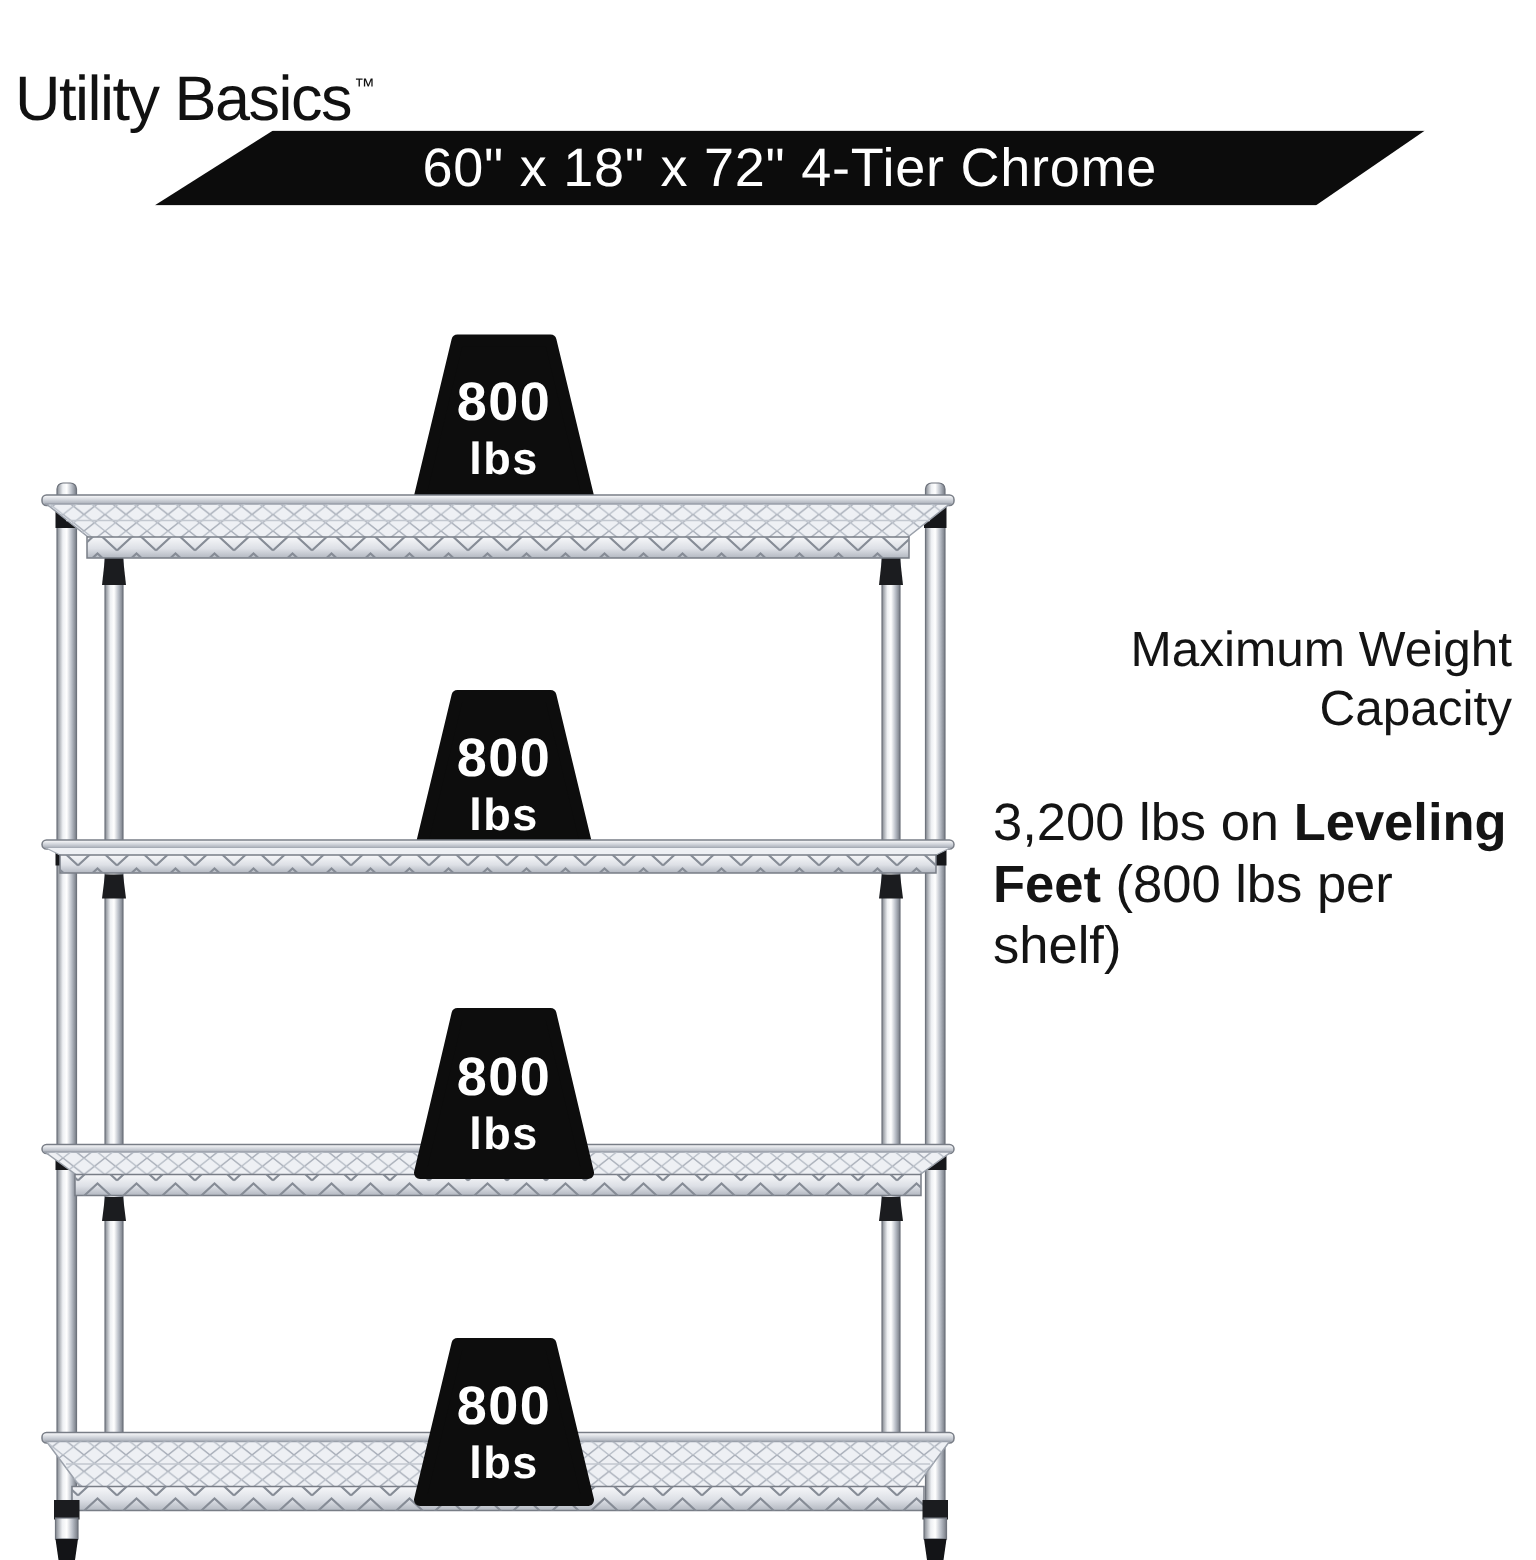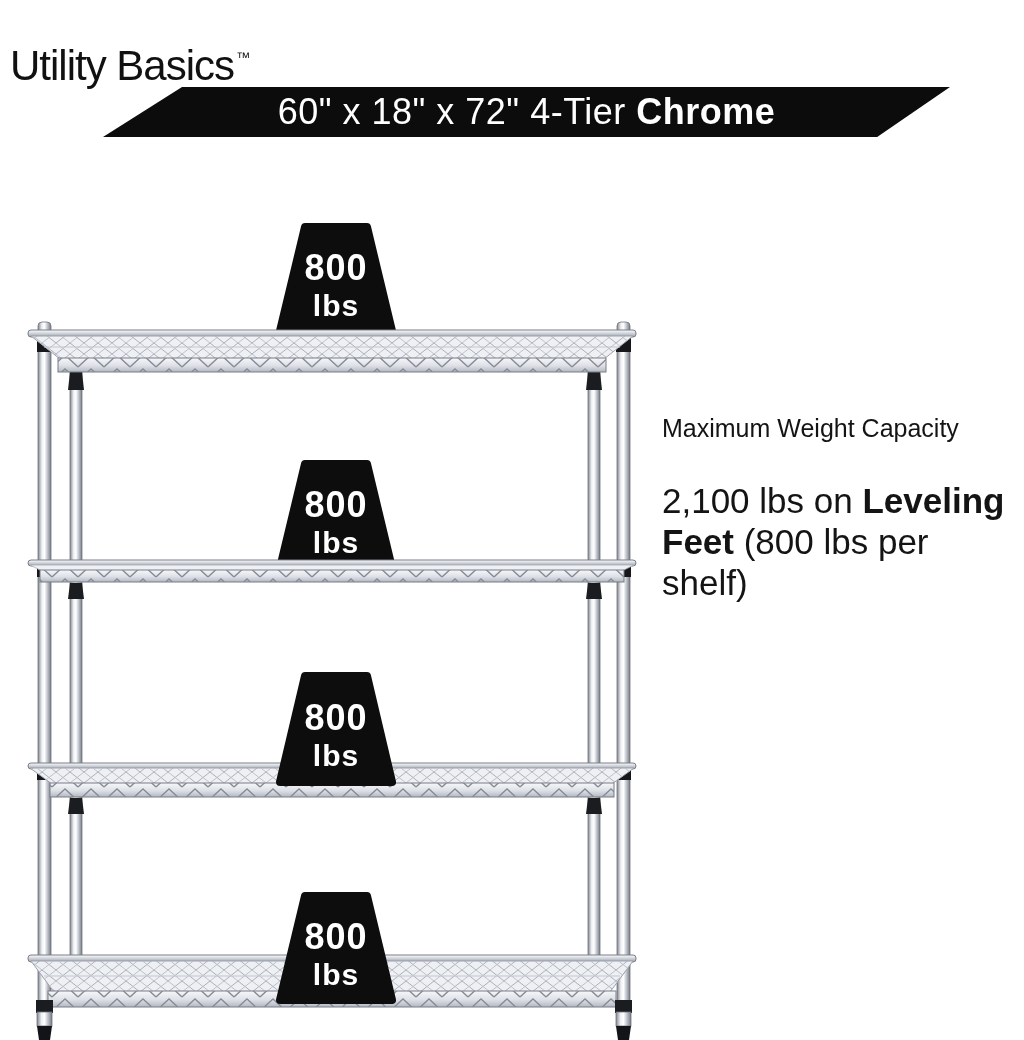--- a/index.html
+++ b/index.html
@@ -11,31 +11,31 @@
   .brand { position:absolute; left:10px; top:2px; font-size:42px; letter-spacing:-1px;
            color:#111; font-weight:400;margin-top:40px; }
   .brand sup { font-size:14px; font-weight:400; vertical-align:18px; letter-spacing:0; margin-left:2px; }
 
   
   .banner { position:absolute; left:103px; top:87px; width:847px; height:50px;
             background:#0c0c0c;
             clip-path:polygon(9.33% 0, 100% 0, 91.4% 100%, 0% 100%);
             display:flex; align-items:center; justify-content:center;
             color:#fff; font-size:36px; letter-spacing:0.5px; white-space:pre; }
-  .banner b { font-weight:700; }
+  .banner b { font-weight:400; }
 
   
   .rack-svg { position:absolute; left:0px; top:200px; width:660px; height:840px; }
   .badge-value { font:700 36px "Liberation Sans", sans-serif; fill:#fff; letter-spacing:1px; }
   .badge-unit  { font:700 30px "Liberation Sans", sans-serif; fill:#fff; letter-spacing:1px; }
 
   
   .info { position:absolute; left:662px; top:414px; width:346px;
           font-size:35px; line-height:1.18; color:#141414; }
-  .info h2 { font-size:25px; font-weight:400; margin:0 0 36px 0; }
+  .info h2 { font-size:33px; font-weight:400; margin:0 0 36px 0;text-align:right; }
   .info p  { margin:0 0 36px 0; }
   .info b  { font-weight:700; }
 </style>
 </head>
 <body>
 
 <div class="stage">
 
   <div class="brand"><span>Utility Basics</span><sup>™</sup></div>
 
@@ -150,16 +150,16 @@
       <rect x="37" y="812" width="15" height="14" fill="url(#postG)" stroke="#6e737c" stroke-width="0.8"></rect>
       <polygon points="37,826 52,826 50,840 39,840" fill="#131417"></polygon>
       <rect x="615" y="800" width="17" height="13" fill="#1b1c1f"></rect>
       <rect x="616" y="812" width="15" height="14" fill="url(#postG)" stroke="#6e737c" stroke-width="0.8"></rect>
       <polygon points="616,826 631,826 629,840 618,840" fill="#131417"></polygon>
     </g>
   </svg>
 
   <div class="info">
     <h2>Maximum Weight Capacity</h2>
-    <p><span>2,100 lbs on </span><b>Leveling Feet</b><span> (800 lbs per shelf)</span></p>
+    <p><span>3,200 lbs on </span><b>Leveling Feet</b><span> (800 lbs per shelf)</span></p>
   </div>
 
 </div>
 
 </body></html>

